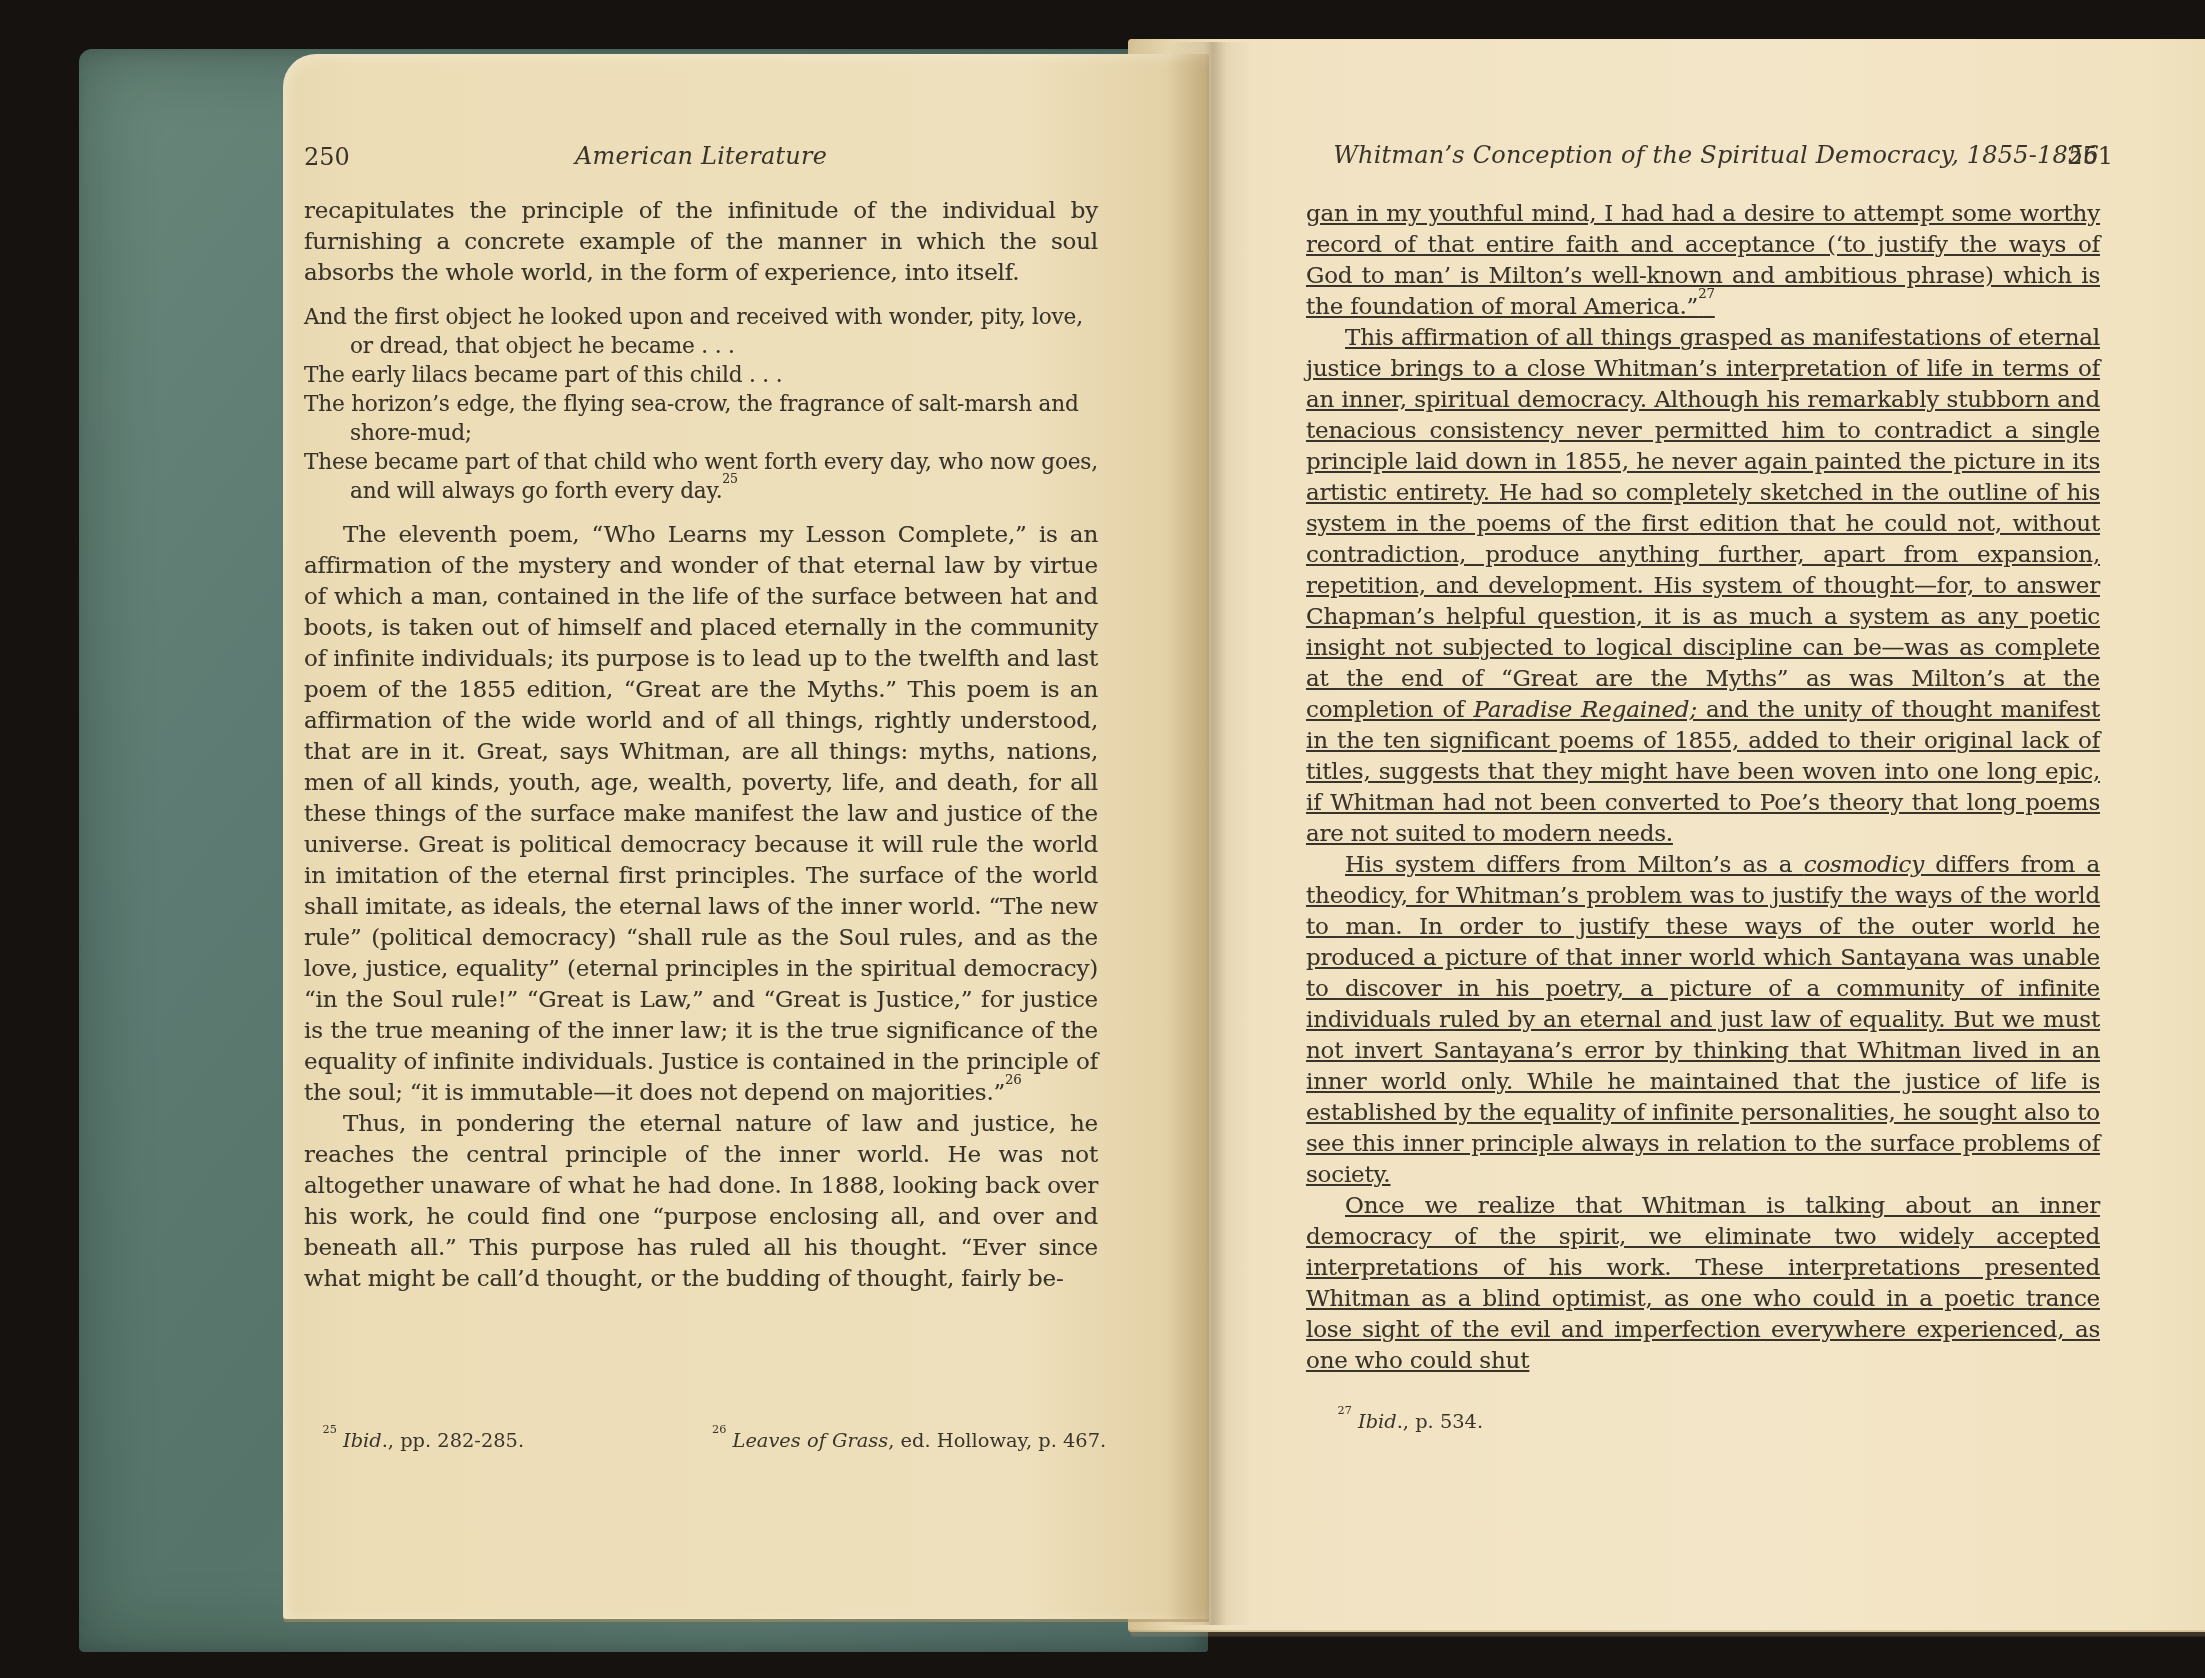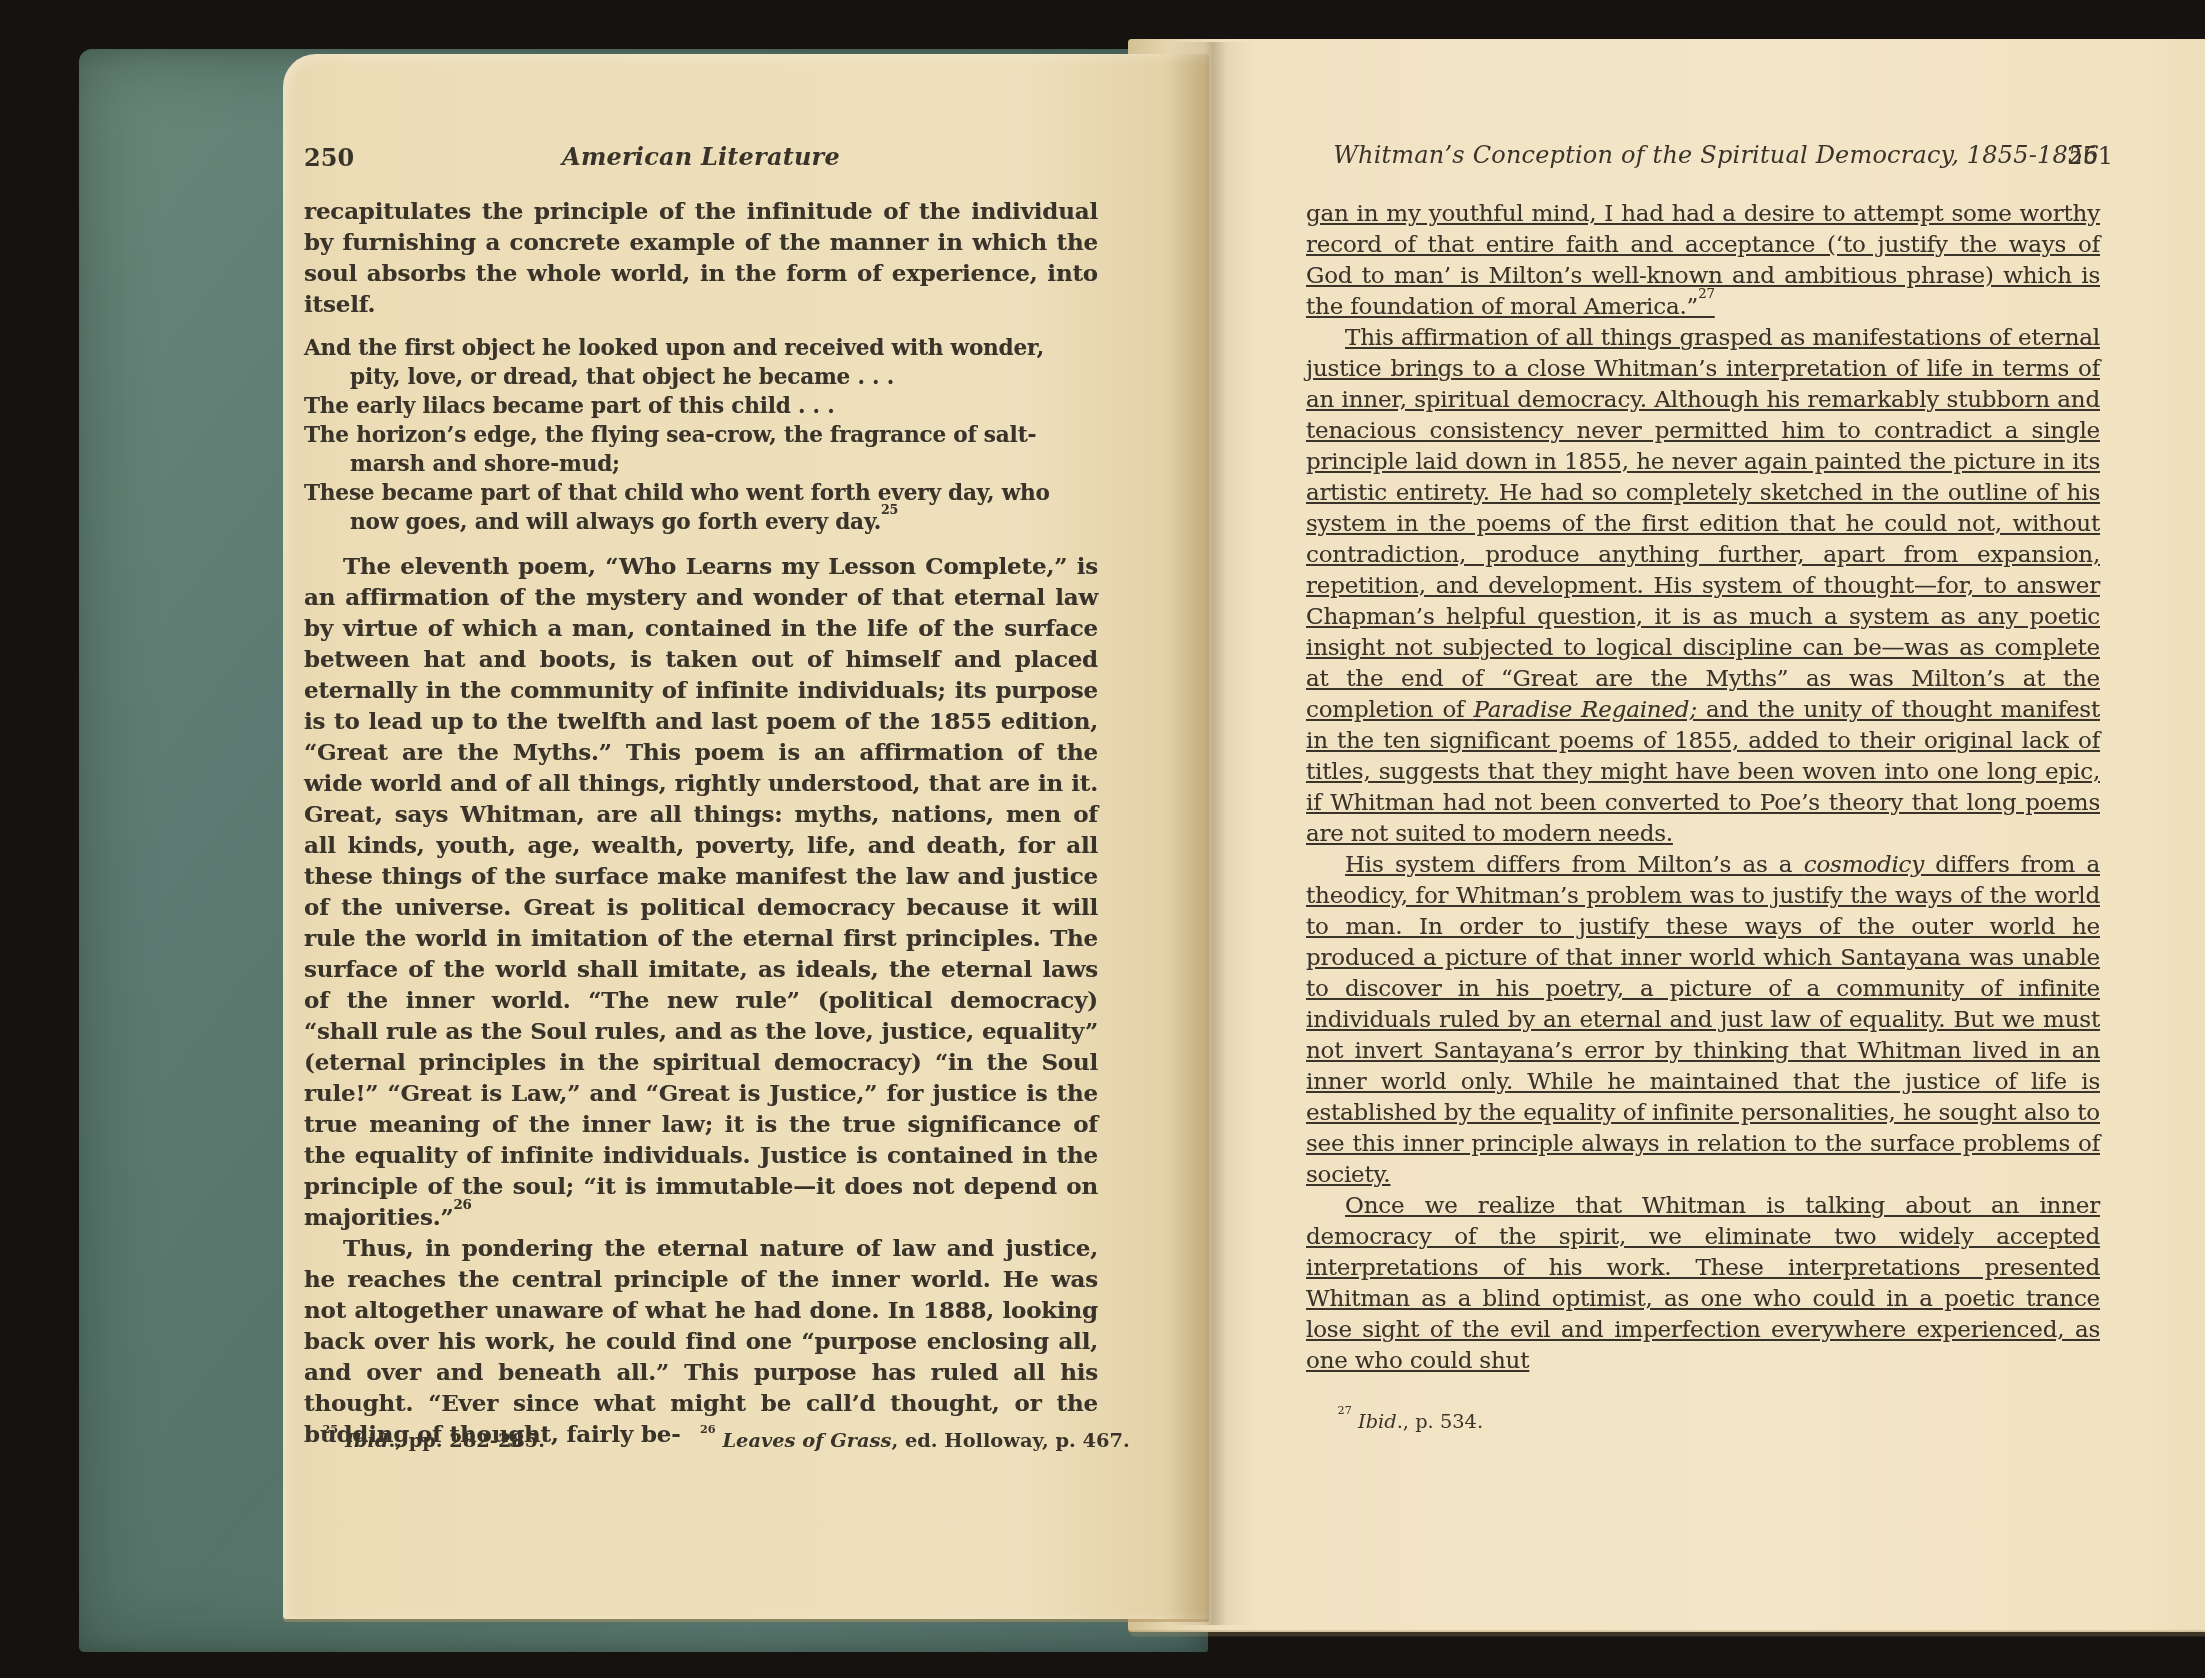--- a/index.html
+++ b/index.html
@@ -27,21 +27,20 @@
     border-radius:3.5px 42px 20px 3.5px;
     box-shadow:2.6px 4.4px 0 rgba(190,160,110,.25), inset 0 -1.8px 0 rgba(120,90,40,.22);
     z-index:2;
   }
   .left-page{
     left:283px;top:54px;width:926px;height:1565px;
     background:linear-gradient(to right,#e7d8b0 0%,#ecddb7 8%,#eee0bc 80%,#e3d1a7 95%,#d2bd8e 100%);
     border-radius:33px 2.2px 2.2px 3.5px;
     box-shadow:0 3.1px 0 rgba(175,145,95,.55), inset 4.4px 2.6px 13.2px rgba(255,250,235,.35);
     z-index:3;
-    font-weight:bold;
   }
   .gutter-shadow{
     position:absolute;left:1169px;top:42px;width:84px;height:1583px;z-index:4;pointer-events:none;
     background:linear-gradient(to right,rgba(100,70,25,0) 0%,rgba(100,70,25,.14) 42%,rgba(70,45,12,.26) 52%,rgba(100,70,25,.08) 68%,rgba(100,70,25,0) 100%);
   }
   
   .page-head{position:absolute;width:794px;text-align:center;}
   .left-page .page-head{left:21px;top:88px;}
   .right-page .page-head{left:191px;top:102px;}
   .head{font-style:italic;font-size:24px;letter-spacing:0.2px;white-space:nowrap;}
@@ -56,21 +55,21 @@
   .para.indent{text-indent:39px;}
   .poem{margin:14px 0;font-size:21.6px;line-height:29px;}
   .poem-line{padding-left:46px;text-indent:-46px;text-align:left;}
   sup{font-size:58%;line-height:0;position:relative;top:-0.55em;}
   .it{font-style:italic;margin-top:36px;}
   .footnotes{position:absolute;width:794px;font-size:19.4px;line-height:24px;}
   .left-page .footnotes{left:21px;top:1375px;height:53px;}
   .right-page .footnotes{left:191px;top:1371px;height:53px;}
   .footnotes .fn{position:absolute;top:0;white-space:nowrap;}
   .footnotes .fn:nth-child(1){left:18.5px;}
-  .left-page .footnotes .fn:nth-child(2){left:396px;}
+  .left-page .footnotes .fn:nth-child(2){left:408px;}
 </style>
 </head>
 <body>
 
 <div class="stage">
 
   <div class="cover"></div>
 
   <div class="page right-page">
     <div class="page-head">

